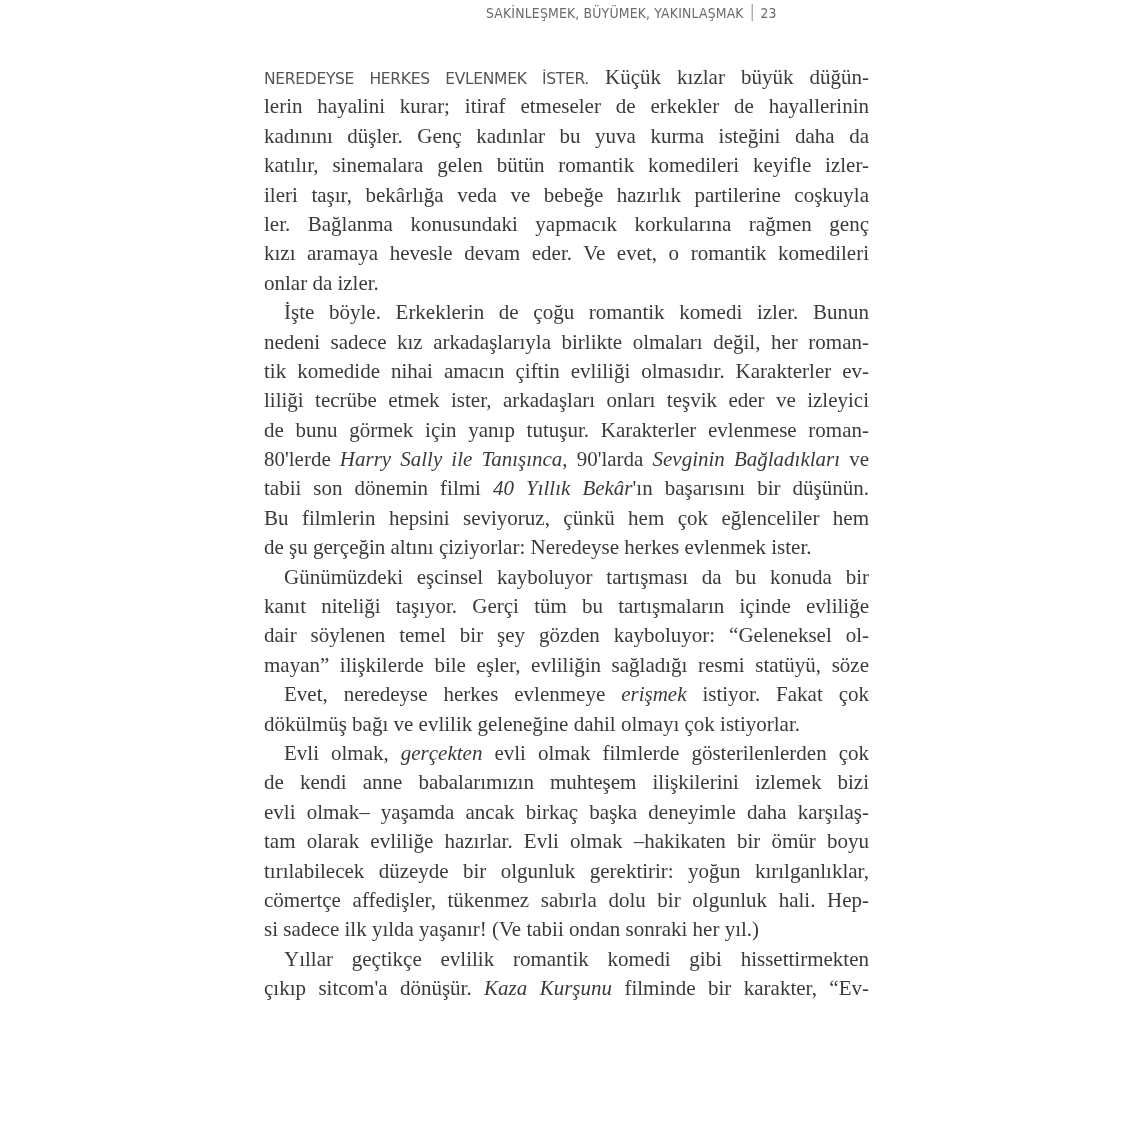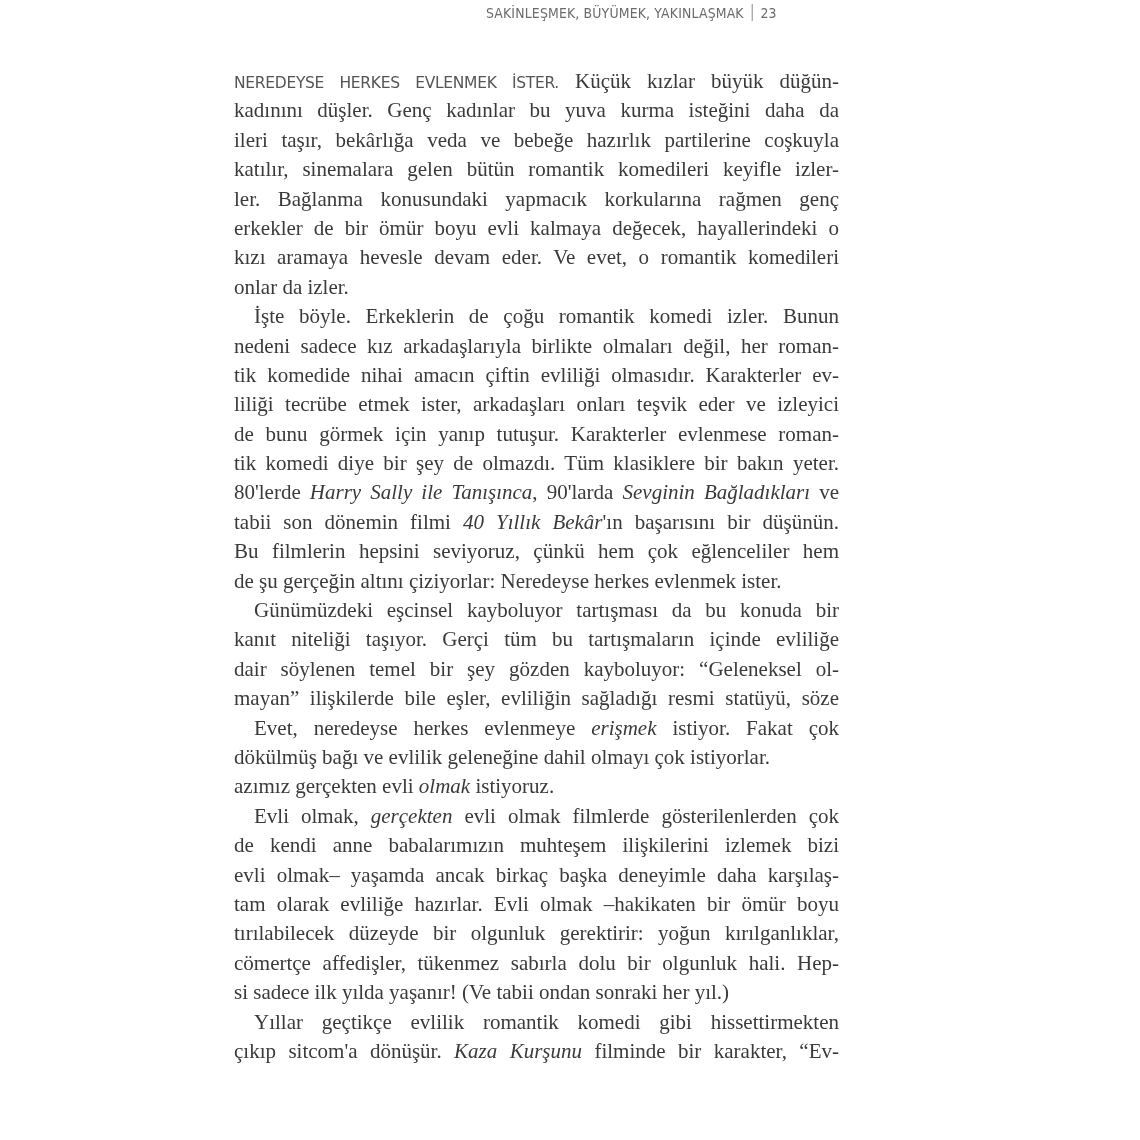--- a/index.html
+++ b/index.html
@@ -5,63 +5,61 @@
   html, body { margin:0; padding:0; background:#ffffff; }
   body { width:1140px; height:1140px; overflow:hidden; position:relative; }
   .running-head {
     position:absolute; top:4px; left:486px;
     font-family:"DejaVu Sans", sans-serif; font-size:14.5px;
     color:#6b6b6b; letter-spacing:0.2px; white-space:nowrap;
     transform:scaleX(0.86); transform-origin:left top;
   }
   .running-head .sep { display:inline-block; width:1.5px; height:17px; background:#777; vertical-align:-3px; margin:0 9px 0 9px; }
   .text-block {
-    position:absolute; top:61px; left:234px; width:605px;
+    position:absolute; top:61px; left:264px; width:605px;
     font-family:"Liberation Serif", serif; font-size:21px;
-    line-height:40px; color:#3a3a3a; text-align:justify;
+    line-height:32px; color:#3a3a3a; text-align:justify;
   }
   .line { display:block; white-space:nowrap; text-align:justify; text-align-last:justify; height:29.4px; overflow:visible; }
   .line.last { text-align-last:left; }
   .indent { padding-left:20px; }
   .smallcaps { font-family:"DejaVu Sans", sans-serif; font-size:15.5px; color:#555; letter-spacing:-0.3px; }
   em { }
 </style>
 </head>
 <body>
 
 <div class="running-head">
   <span>SAKİNLEŞMEK, BÜYÜMEK, YAKINLAŞMAK</span><span class="sep"></span><span>23</span>
 </div>
 
 <div class="text-block" id="text-block">
     <span class="line"><span class="smallcaps">NEREDEYSE HERKES EVLENMEK İSTER.</span><span> Küçük kızlar büyük düğün-</span></span>
+    <span class="line"><span>lerin hayalini kurar; itiraf etmeseler de erkekler de hayallerinin</span></span>
     <span class="line"><span>kadınını düşler. Genç kadınlar bu yuva kurma isteğini daha da</span></span>
+    <span class="line"><span>katılır, sinemalara gelen bütün romantik komedileri keyifle izler-</span></span>
     <span class="line"><span>ileri taşır, bekârlığa veda ve bebeğe hazırlık partilerine coşkuyla</span></span>
-    <span class="line"><span>katılır, sinemalara gelen bütün romantik komedileri keyifle izler-</span></span>
     <span class="line"><span>ler. Bağlanma konusundaki yapmacık korkularına rağmen genç</span></span>
-    <span class="line"><span>erkekler de bir ömür boyu evli kalmaya değecek, hayallerindeki o</span></span>
     <span class="line"><span>kızı aramaya hevesle devam eder. Ve evet, o romantik komedileri</span></span>
     <span class="line last"><span>onlar da izler.</span></span>
     <span class="line indent"><span>İşte böyle. Erkeklerin de çoğu romantik komedi izler. Bunun</span></span>
     <span class="line"><span>nedeni sadece kız arkadaşlarıyla birlikte olmaları değil, her roman-</span></span>
     <span class="line"><span>tik komedide nihai amacın çiftin evliliği olmasıdır. Karakterler ev-</span></span>
     <span class="line"><span>liliği tecrübe etmek ister, arkadaşları onları teşvik eder ve izleyici</span></span>
     <span class="line"><span>de bunu görmek için yanıp tutuşur. Karakterler evlenmese roman-</span></span>
-    <span class="line"><span>tik komedi diye bir şey de olmazdı. Tüm klasiklere bir bakın yeter.</span></span>
     <span class="line"><span>80'lerde </span><em>Harry Sally ile Tanışınca</em><span>, 90'larda </span><em>Sevginin Bağladıkları</em><span> ve</span></span>
     <span class="line"><span>tabii son dönemin filmi </span><em>40 Yıllık Bekâr</em><span>'ın başarısını bir düşünün.</span></span>
     <span class="line"><span>Bu filmlerin hepsini seviyoruz, çünkü hem çok eğlenceliler hem</span></span>
     <span class="line last"><span>de şu gerçeğin altını çiziyorlar: Neredeyse herkes evlenmek ister.</span></span>
     <span class="line indent"><span>Günümüzdeki eşcinsel kayboluyor tartışması da bu konuda bir</span></span>
     <span class="line"><span>kanıt niteliği taşıyor. Gerçi tüm bu tartışmaların içinde evliliğe</span></span>
     <span class="line"><span>dair söylenen temel bir şey gözden kayboluyor: “Geleneksel ol-</span></span>
     <span class="line"><span>mayan” ilişkilerde bile eşler, evliliğin sağladığı resmi statüyü, söze</span></span>
     <span class="line indent"><span>Evet, neredeyse herkes evlenmeye </span><em>erişmek</em><span> istiyor. Fakat çok</span></span>
     <span class="line last"><span>dökülmüş bağı ve evlilik geleneğine dahil olmayı çok istiyorlar.</span></span>
-    <span class="line last"><span>azımız gerçekten evli </span><em>olmak</em><span> istiyoruz.</span></span>
     <span class="line indent"><span>Evli olmak, </span><em>gerçekten</em><span> evli olmak filmlerde gösterilenlerden çok</span></span>
     <span class="line"><span>de kendi anne babalarımızın muhteşem ilişkilerini izlemek bizi</span></span>
     <span class="line"><span>evli olmak– yaşamda ancak birkaç başka deneyimle daha karşılaş-</span></span>
     <span class="line"><span>tam olarak evliliğe hazırlar. Evli olmak –hakikaten bir ömür boyu</span></span>
     <span class="line"><span>tırılabilecek düzeyde bir olgunluk gerektirir: yoğun kırılganlıklar,</span></span>
     <span class="line"><span>cömertçe affedişler, tükenmez sabırla dolu bir olgunluk hali. Hep-</span></span>
     <span class="line last"><span>si sadece ilk yılda yaşanır! (Ve tabii ondan sonraki her yıl.)</span></span>
     <span class="line indent"><span>Yıllar geçtikçe evlilik romantik komedi gibi hissettirmekten</span></span>
     <span class="line"><span>çıkıp sitcom'a dönüşür. </span><em>Kaza Kurşunu</em><span> filminde bir karakter, “Ev-</span></span>
   </div>

